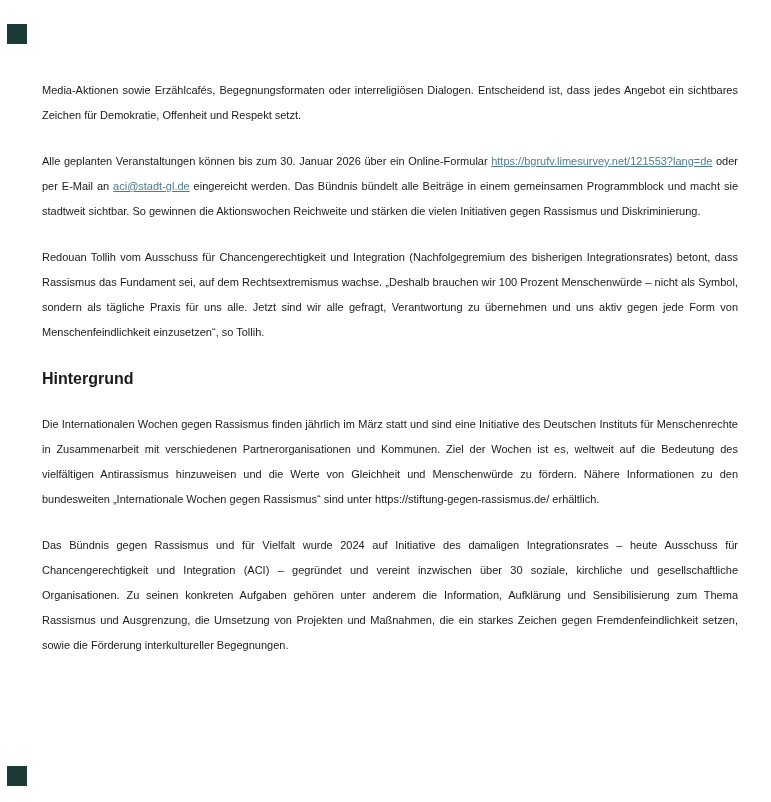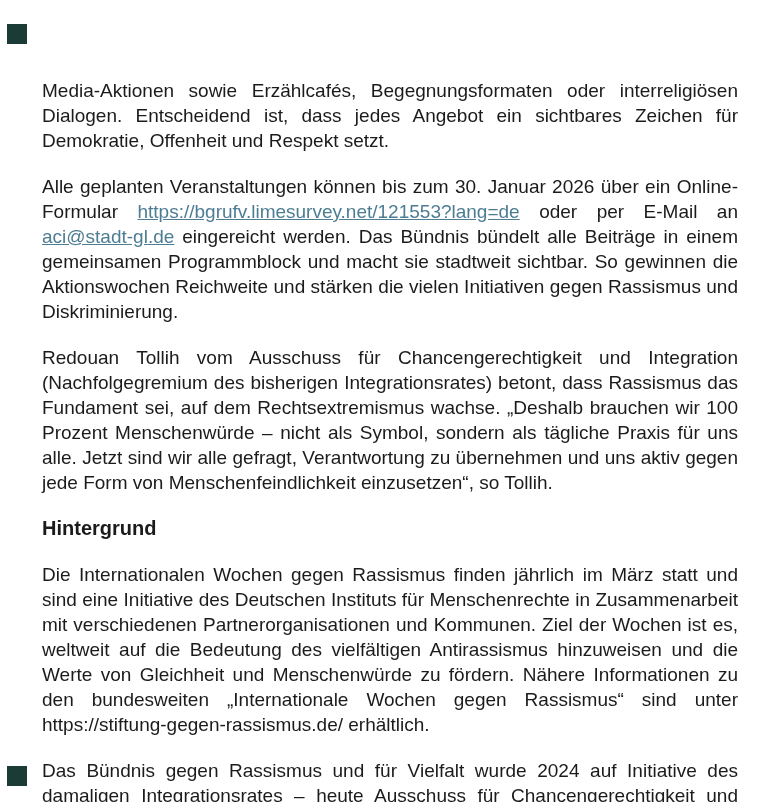--- a/index.html
+++ b/index.html
@@ -16,28 +16,28 @@
     color: #1b1b1b;
   }
   .page {
     position: absolute;
     top: 78px;
     left: 42px;
     width: 696px;
   }
   .para {
     margin: 0 0 21px 0;
-    font-size: 19px;
+    font-size: 11px;
     line-height: 25px;
     text-align: justify;
     color: #1b1b1b;
   }
   .doc-heading {
     margin: 0 0 21px 0;
-    font-size: 20px;
+    font-size: 16px;
     line-height: 25px;
     font-weight: bold;
     color: #1b1b1b;
   }
   .doc-link {
     color: #4d7d93;
     text-decoration: underline;
     text-decoration-color: #4d7d93;
   }
   strong { font-weight: normal; }

